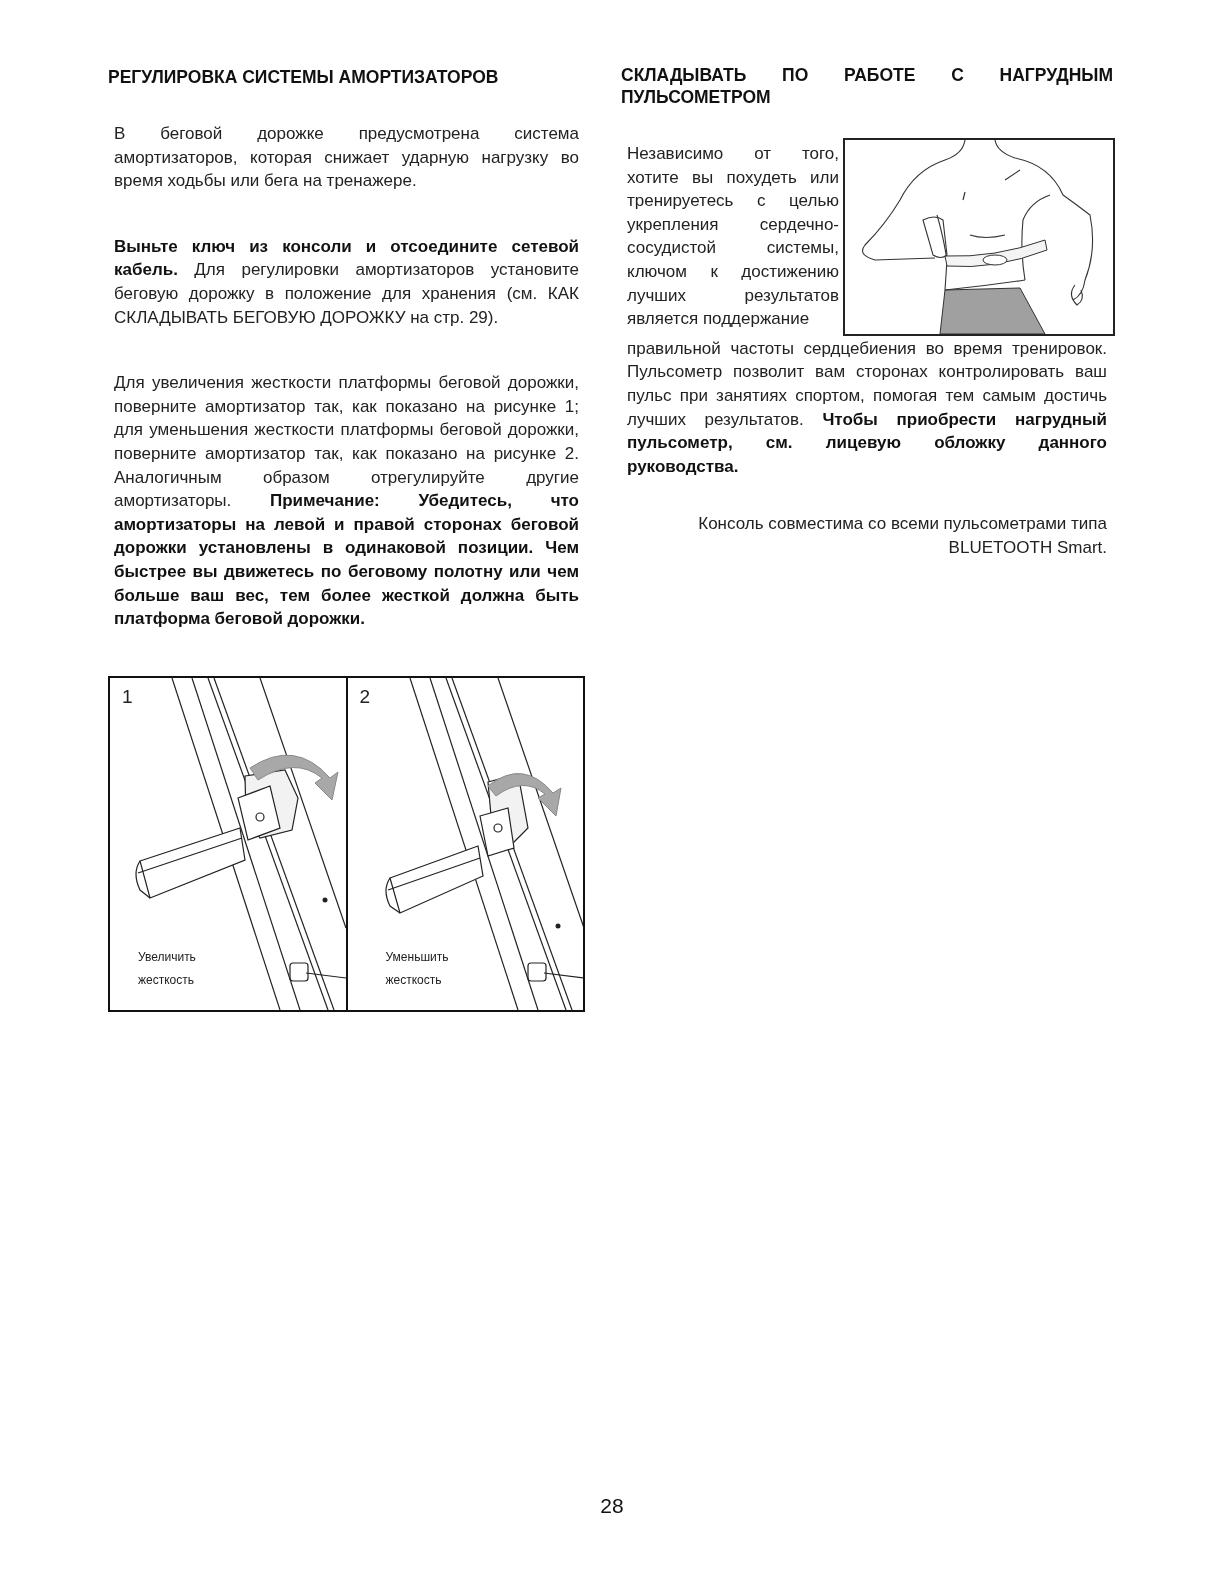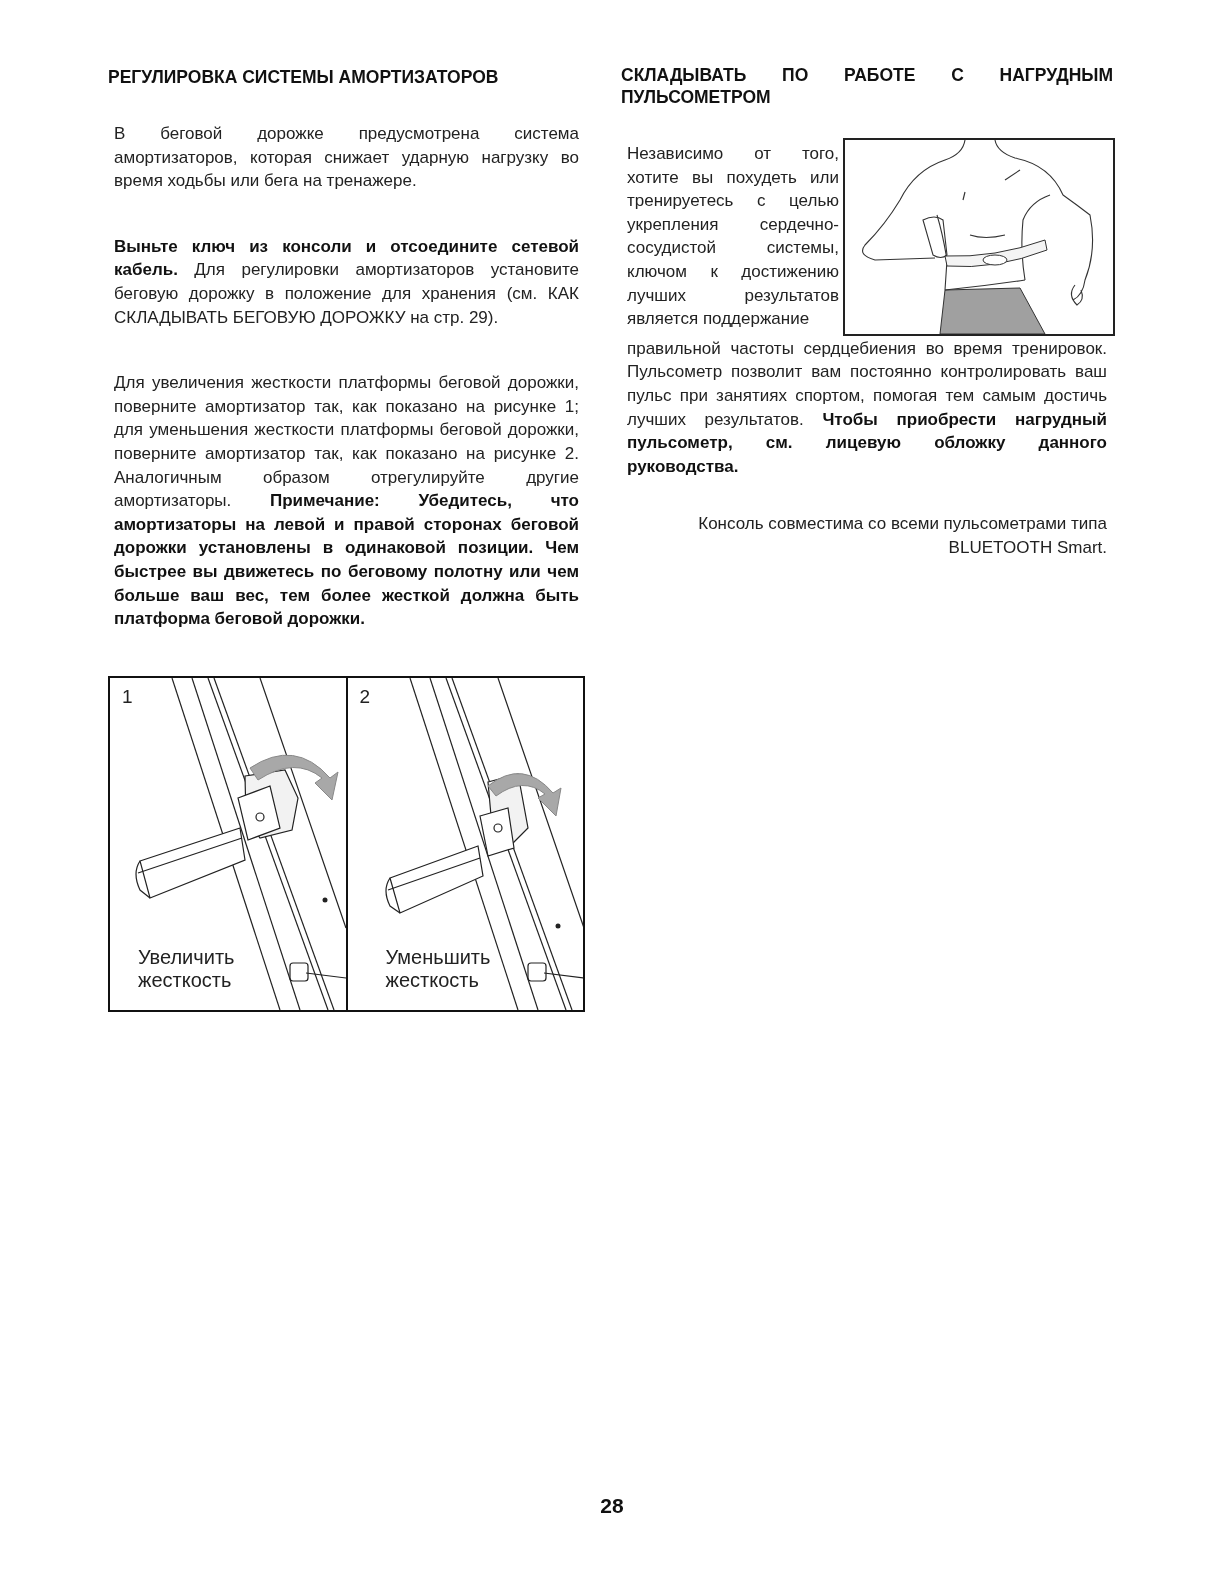--- a/index.html
+++ b/index.html
@@ -12,27 +12,27 @@
     h2.justify { text-align: justify; text-align-last: left; }
     p { margin: 6px; font-size: 17px; line-height: 23.6px; text-align: justify; color: #222; }
     p b { color: #111; }
     .gap1 { height: 30px; }
     .gap2 { height: 22px; }
     .figs { position: absolute; left: 108px; top: 676px; width: 477px; height: 336px;
       border: 2px solid #111; box-sizing: border-box; display: flex; }
     .fig { position: relative; flex: 1; height: 100%; overflow: hidden; }
     .fig + .fig { border-left: 2px solid #111; }
     .fig-num { position: absolute; left: 12px; top: 8px; font-size: 19px; color: #222; }
-    .fig-cap { position: absolute; left: 28px; bottom: 18px; font-size: 20px; line-height: 23px; color: #222; background: rgba(255,255,255,0.85); }
+    .fig-cap { position: absolute; left: 28px; bottom: 18px; font-size: 12px; line-height: 23px; color: #222; background: rgba(255,255,255,0.85); }
     .fig svg { position: absolute; left: 0; top: 0; }
     .hrm-fig { position: absolute; left: 843px; top: 138px; width: 272px; height: 198px;
       border: 2px solid #222; box-sizing: border-box; overflow: hidden; background: #fff; }
     .wrap-text { width: 212px; }
     .page-num { position: absolute; left: 0; width: 1224px; top: 1494px; text-align: center;
-      font-size: 21px; font-weight: bold; color: #111; }
+      font-size: 21px; font-weight: normal; color: #111; }
   </style>
 </head>
 <body>
 
 <div class="col col-left">
   <h2>РЕГУЛИРОВКА СИСТЕМЫ АМОРТИЗАТОРОВ</h2>
   <div style="height:28px"></div>
   <p>В беговой дорожке предусмотрена система амортизаторов, которая снижает ударную нагрузку во время ходьбы или бега на тренажере.</p>
   <div class="gap1"></div>
   <p><b>Выньте ключ из консоли и отсоедините сетевой кабель.</b><span> Для регулировки амортизаторов установите беговую дорожку в положение для хранения (см. КАК СКЛАДЫВАТЬ БЕГОВУЮ ДОРОЖКУ на стр. 29).</span></p>
@@ -92,21 +92,21 @@
       <div>Уменьшить</div>
       <div>жесткость</div>
     </div>
   </div>
 </div>
 
 <div class="col col-right">
   <h2 class="justify">СКЛАДЫВАТЬ ПО РАБОТЕ С НАГРУДНЫМ ПУЛЬСОМЕТРОМ</h2>
   <div style="height:28px"></div>
   <p class="wrap-text">Независимо от того, хотите вы похудеть или тренируетесь с целью укрепления сердечно-сосудистой системы, ключом к достижению лучших результатов является поддержание</p>
-  <p><span>правильной частоты сердцебиения во время тренировок. Пульсометр позволит вам постоянно контролировать ваш пульс при занятиях спортом, помогая тем самым достичь лучших результатов. </span><b>Чтобы приобрести нагрудный пульсометр, см. лицевую обложку данного руководства.</b></p>
+  <p><span>правильной частоты сердцебиения во время тренировок. Пульсометр позволит вам сторонах контролировать ваш пульс при занятиях спортом, помогая тем самым достичь лучших результатов. </span><b>Чтобы приобрести нагрудный пульсометр, см. лицевую обложку данного руководства.</b></p>
   <div class="gap2"></div>
   <p style="text-align:right">Консоль совместима со всеми пульсометрами типа BLUETOOTH Smart.</p>
 </div>
 
 <div class="hrm-fig">
   <svg width="268" height="194" viewBox="0 0 268 194">
     <path d="M95 194 L100 150 L175 148 L200 194 Z" fill="#a0a0a0" stroke="#333" stroke-width="1"></path>
     <g fill="none" stroke="#333" stroke-width="1.1">
       <path d="M120 0 Q118 14 100 20 Q70 30 55 60 Q40 85 20 105 Q12 115 30 120 L90 118"></path>
       <path d="M150 0 Q152 12 170 18 Q205 25 218 55 Q232 65 245 75 Q252 110 240 140 Q238 155 228 160"></path>

